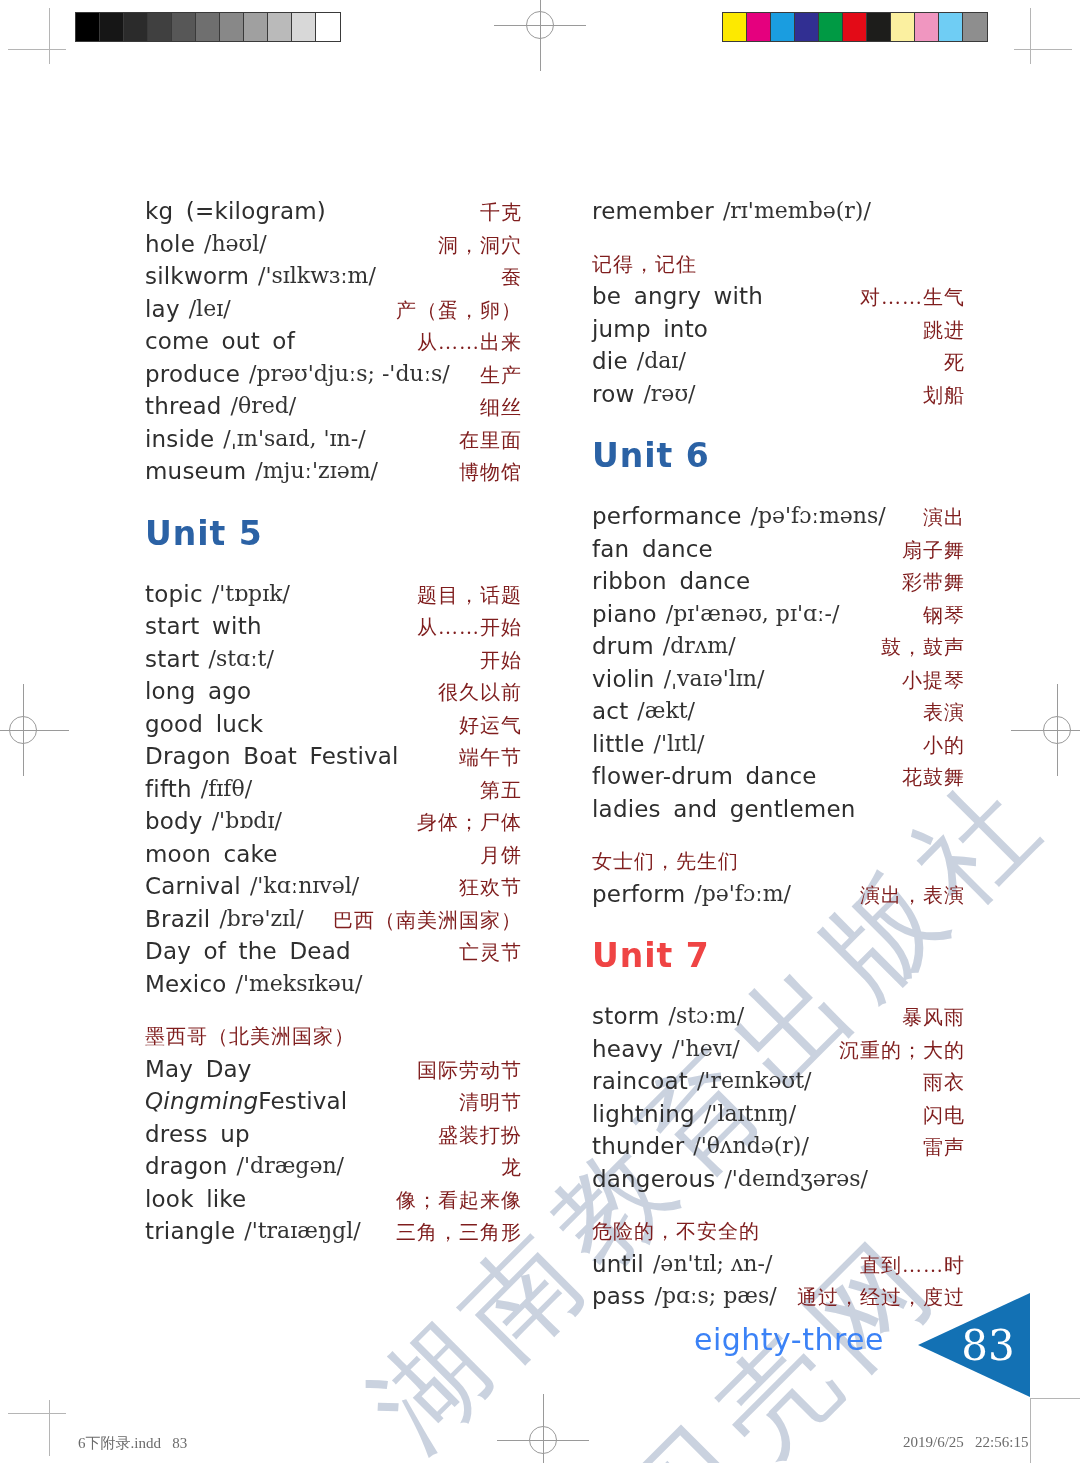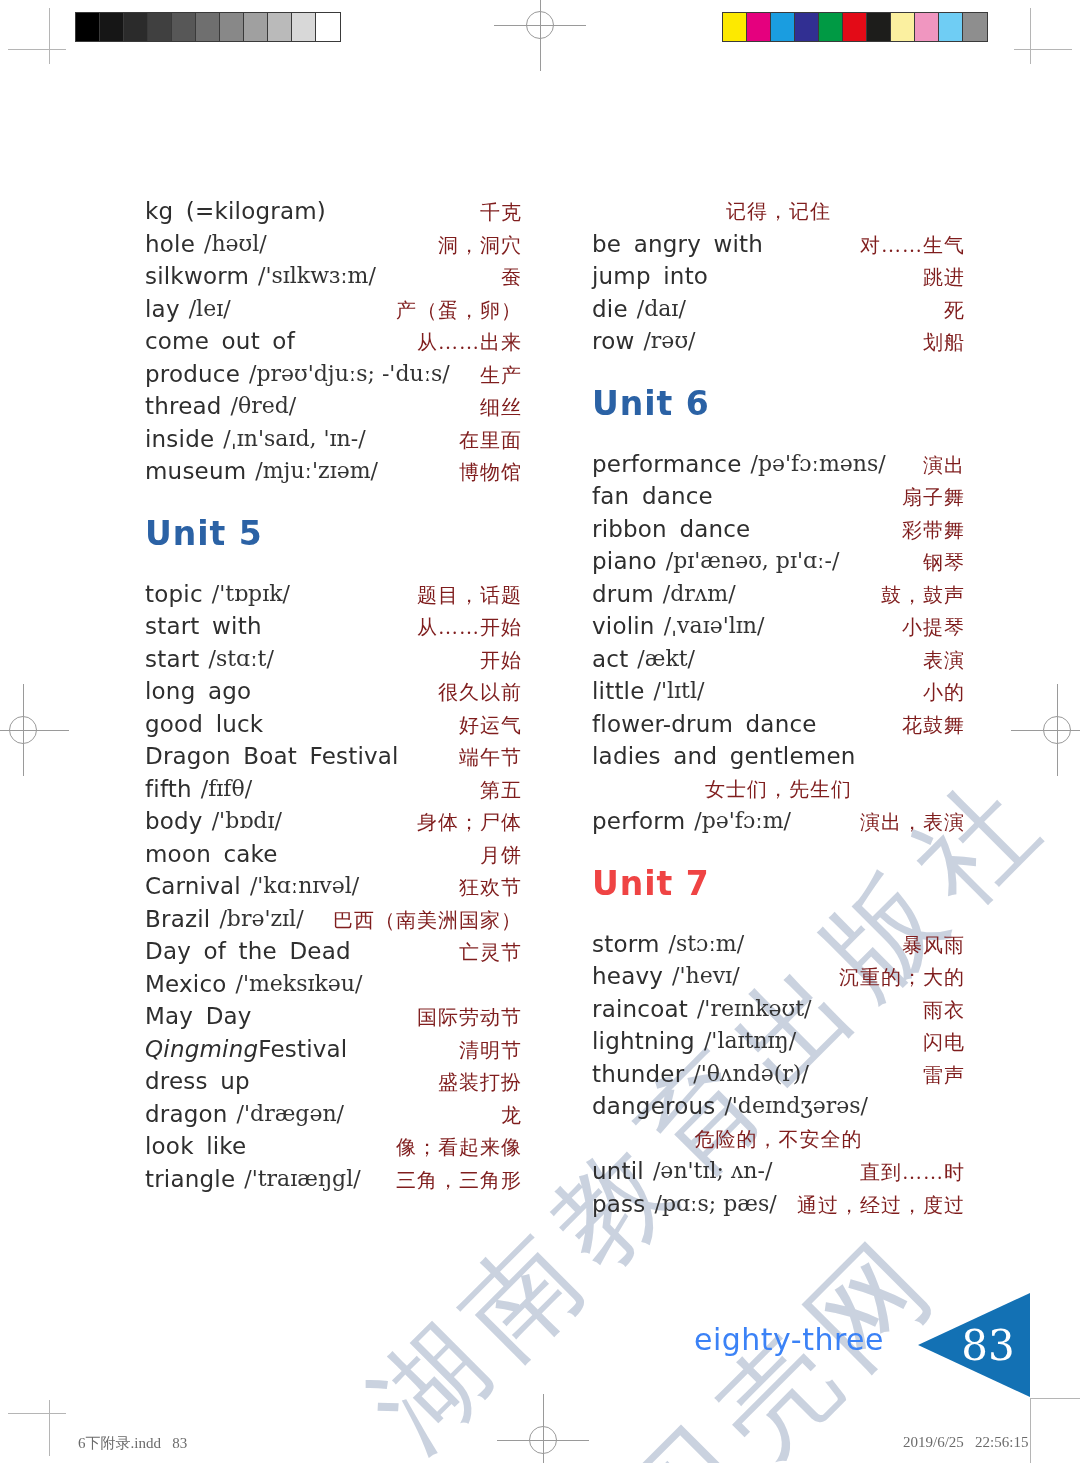--- a/index.html
+++ b/index.html
@@ -31,21 +31,21 @@
   .wm2{left:648px;top:1452px;}
   
   .col{position:absolute;top:195px;z-index:2;}
   .col-left{left:145px;width:377px;}
   .col-right{left:592px;width:373px;}
   .unit-header{
     font-family:"DejaVu Sans",sans-serif;font-weight:bold;font-size:33px;
     color:#2b62a5;letter-spacing:1px;line-height:40px;margin:26px 0 24px;
   }
   .row{display:flex;justify-content:space-between;align-items:baseline;height:32.5px;line-height:32.5px;white-space:nowrap;}
-  .row.cont{justify-content:center;}
+  .row.cont{justify-content:flex-start;margin-top:20px;}
   .lp{display:inline-flex;align-items:center;}
   .w{font-family:"DejaVu Sans",sans-serif;font-size:23px;color:#2e2e2e;letter-spacing:0.2px;word-spacing:5px;}
   i.w{font-style:italic;}
   .ipa{font-family:"DejaVu Serif",serif;font-size:22px;color:#333333;margin-left:9px;}
   .zh{font-family:Liberation Serif, serif;font-size:20px;color:#7f1d1d;letter-spacing:1px;}
   
   .page-word{position:absolute;right:196px;top:1322px;font-size:30px;color:#3b82f6;letter-spacing:0.5px;z-index:3;}
   .page-tri{
     position:absolute;left:918px;top:1293px;width:112px;height:104px;z-index:3;
     clip-path:polygon(0 50%,100% 0,100% 100%);
@@ -264,20 +264,23 @@
           <span class="w">Day of the Dead</span>
         </span>
         <span class="zh">亡灵节</span>
       </div>
       <div class="row">
         <span class="lp">
           <span class="w">Mexico</span>
           <span class="ipa">/'meksɪkəu/</span>
         </span>
       </div>
+      <div class="row cont">
+        <span class="zh">墨西哥（北美洲国家）</span>
+      </div>
       <div class="row">
         <span class="lp">
           <span class="w">May Day</span>
         </span>
         <span class="zh">国际劳动节</span>
       </div>
       <div class="row">
         <span class="lp">
           <i class="w">Qingming</i>
           <span class="w"> Festival</span>
@@ -305,20 +308,26 @@
       </div>
       <div class="row">
         <span class="lp">
           <span class="w">triangle</span>
           <span class="ipa">/'traɪæŋgl/</span>
         </span>
         <span class="zh">三角，三角形</span>
       </div>
     </div>
   <div class="col col-right">
+      <div class="row">
+        <span class="lp">
+          <span class="w">remember</span>
+          <span class="ipa">/rɪ'membə(r)/</span>
+        </span>
+      </div>
       <div class="row cont">
         <span class="zh">记得，记住</span>
       </div>
       <div class="row">
         <span class="lp">
           <span class="w">be angry with</span>
         </span>
         <span class="zh">对……生气</span>
       </div>
       <div class="row">

